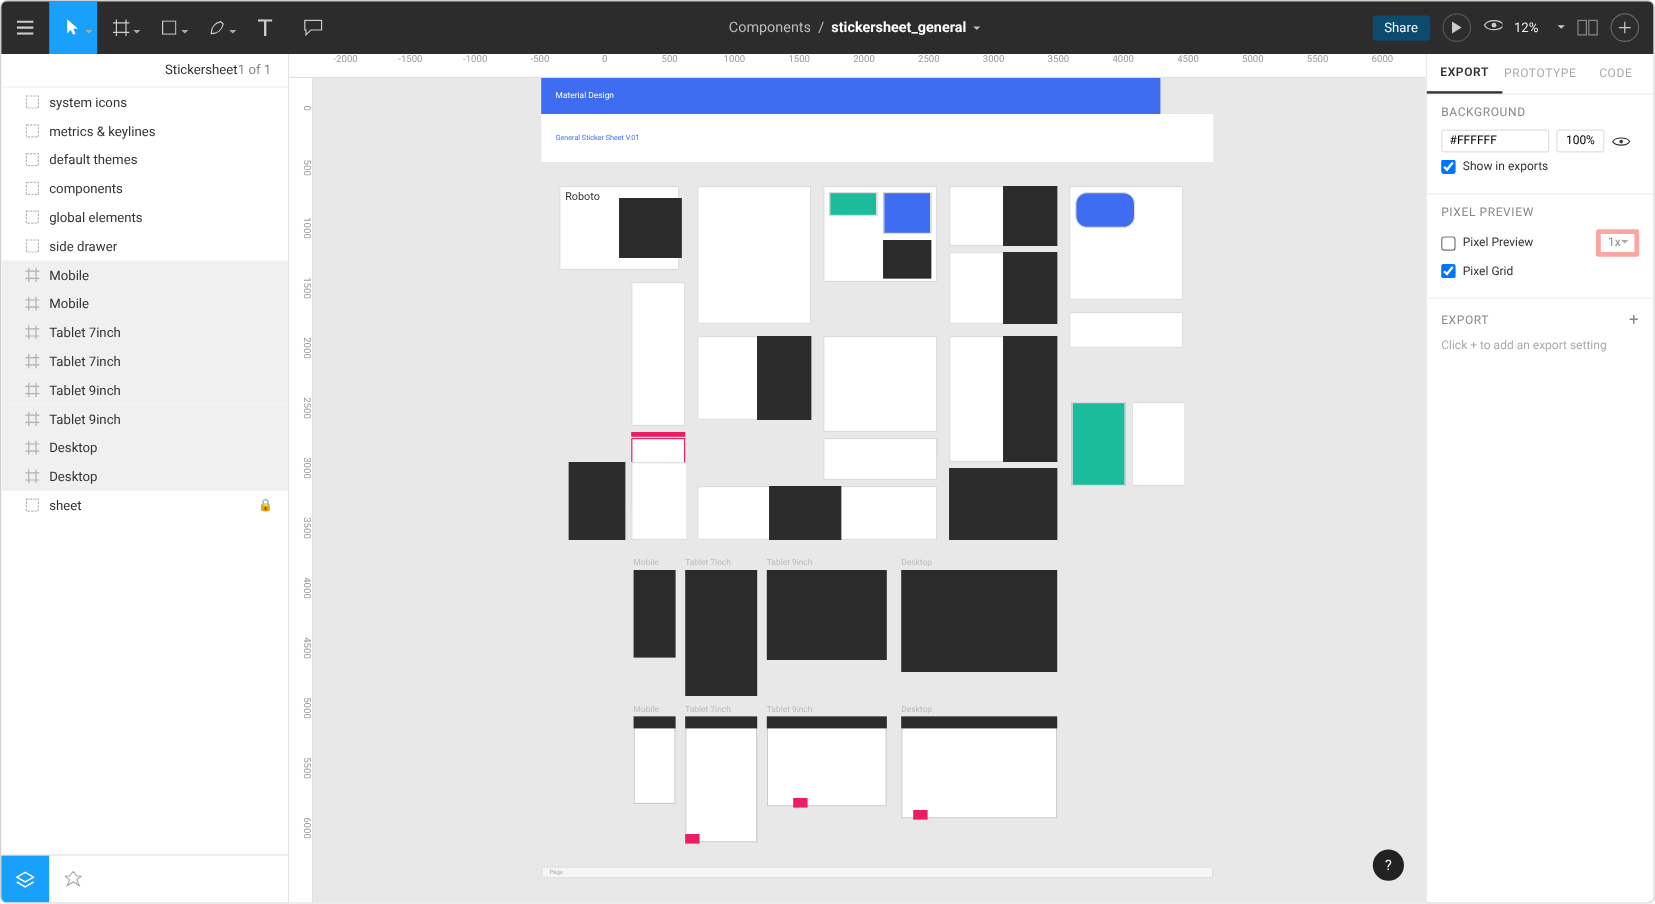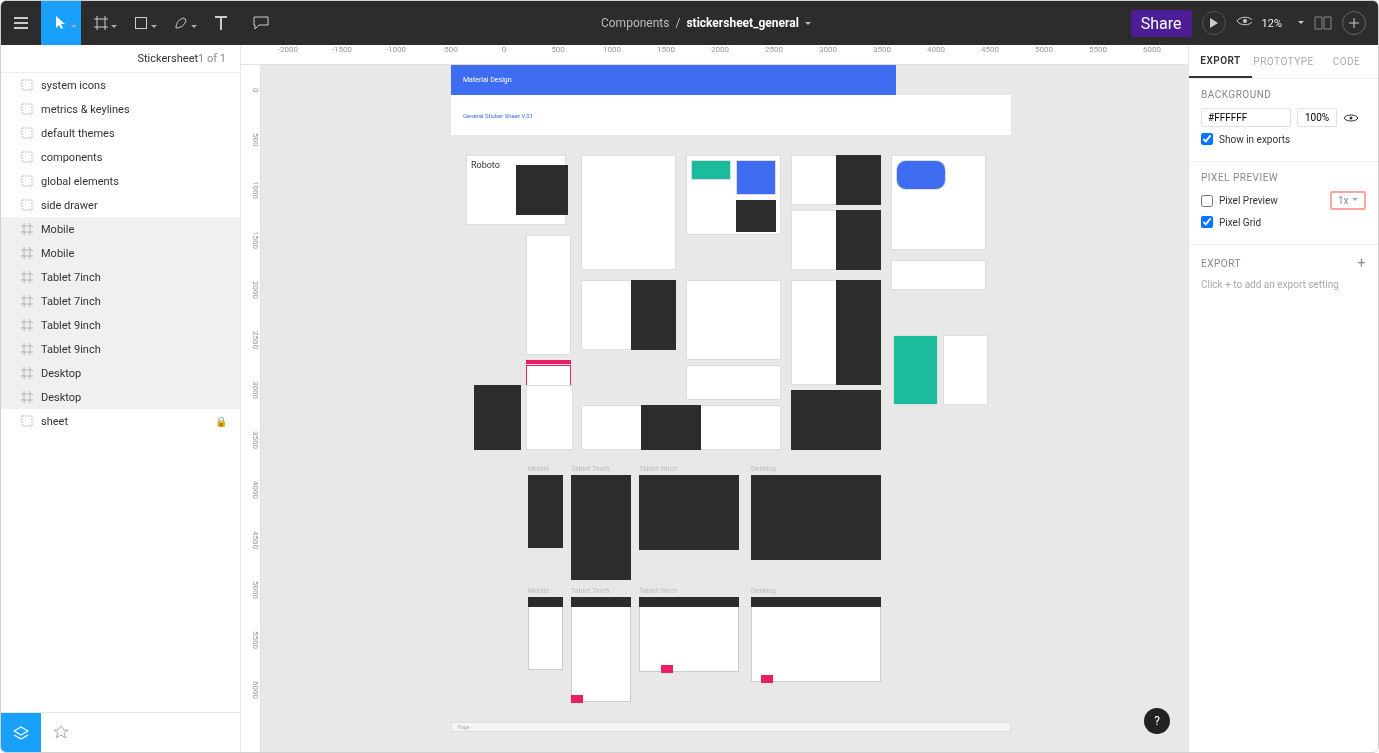--- a/index.html
+++ b/index.html
@@ -8,21 +8,21 @@
 
   
   .toolbar { height:44px; background:#2c2c2c; display:flex; align-items:center; color:#fff; }
   .toolbar .tool { width:40px; height:44px; display:flex; align-items:center; justify-content:center; cursor:pointer; position:relative; }
   .toolbar .tool.active { background:#18a0fb; }
   .tool.dropdown::after { content:""; border:3px solid transparent; border-top-color:#aaa; position:absolute; right:4px; top:24px; }
   .toolbar .breadcrumb { flex:1; display:flex; justify-content:center; align-items:center; gap:6px; font-size:12px; color:#bbb; }
   .toolbar .breadcrumb .doc { color:#fff; font-weight:700; }
   .toolbar .breadcrumb .caret { border:3px solid transparent; border-top-color:#bbb; margin-top:4px; }
   .toolbar .right { display:flex; align-items:center; gap:10px; padding-right:12px; }
-  .share-btn { background:#4c1d95; color:#fff; font-size:16px; padding:4px 10px; border:none; border-radius:3px; cursor:pointer; }
+  .share-btn { background:#0c4a6e; color:#fff; font-size:11px; padding:4px 10px; border:none; border-radius:3px; cursor:pointer; }
   .circle-btn { width:24px; height:24px; border:1px solid #555; border-radius:50%; display:flex; align-items:center; justify-content:center; cursor:pointer; color:#ccc; }
   .zoom { color:#eee; font-size:11px; display:flex; align-items:center; gap:16px; cursor:pointer; }
   .zoom .caret { border:3px solid transparent; border-top-color:#ccc; margin-top:2px; }
   .eye-ic { width:16px; height:16px; display:block; }
 
   
   .body { flex:1; display:flex; min-height:0; }
   .left-panel { width:240px; border-right:1px solid #e5e5e5; display:flex; flex-direction:column; }
   .page-row { height:28px; display:flex; align-items:center; padding:0 14px; font-size:11px; color:#333; border-bottom:1px solid #eee; justify-content:flex-end; }
   .page-row .count { color:#888; }
@@ -38,21 +38,21 @@
   
   .canvas-wrap { flex:1; position:relative; background:#f5f5f5; display:flex; flex-direction:column; }
   .ruler-h { height:20px; background:#fff; border-bottom:1px solid #e0e0e0; display:flex; font-size:8px; color:#999; overflow:hidden; position:relative; padding-left:20px; }
   .ruler-v { width:20px; background:#fff; border-right:1px solid #e0e0e0; display:flex; flex-direction:column; font-size:8px; color:#999; overflow:hidden; }
   .ruler-h span { width:54px; flex:none; text-align:center; }
   .ruler-v span { height:50px; flex:none; writing-mode:vertical-rl; text-align:center; }
   .canvas-body { flex:1; display:flex; min-height:0; }
   .canvas { flex:1; position:relative; overflow:hidden; background:#e8e8e8; }
 
   
-  .hero { position:absolute; left:190px; top:0px; width:445px; height:30px; background:#3f6df2; color:#fff; font-size:7px; display:flex; align-items:center; padding:0 12px; }
+  .hero { position:absolute; left:190px; top:0px; width:516px; height:30px; background:#3f6df2; color:#fff; font-size:7px; display:flex; align-items:center; padding:0 12px; }
   .subhero { position:absolute; left:190px; top:30px; width:560px; height:40px; background:#fff; display:flex; align-items:center; padding:0 12px; font-size:6px; color:#3f6df2; }
   .card { position:absolute; background:#fff; border:1px solid #ddd; }
   .dark { background:#2c2c2c !important; border-color:#2c2c2c;}
   .teal { background:#1abc9c !important; }
   .blue { background:#3f6df2 !important; }
   .frame-label { position:absolute; font-size:7px; color:#bbb; }
   .frame { position:absolute; background:#2c2c2c; }
   .frame.light { background:#fff; border:1px solid #ccc; }
   .pinkbar { position:absolute; height:4px; background:#e91e63; }
   .footer-strip { position:absolute; left:190px; bottom:20px; width:560px; height:10px; background:#f5f5f5; border:1px solid #ddd; font-size:5px; color:#aaa; padding:1px 6px; }
@@ -63,21 +63,21 @@
   .rtabs { display:flex; height:34px; border-bottom:1px solid #eee; }
   .rtab { flex:1; display:flex; align-items:center; justify-content:center; font-size:10px; letter-spacing:.5px; color:#aaa; cursor:pointer; }
   .rtab.active { color:#333; font-weight:600; border-bottom:2px solid #333; }
   .section { padding:10px 12px; border-bottom:1px solid #eee; }
   .section .title { font-size:10px; letter-spacing:.5px; color:#888; text-transform:uppercase; margin-bottom:8px; display:flex; justify-content:space-between; align-items:center;}
   .row { display:flex; align-items:center; gap:6px; margin-bottom:6px; }
   .row input[type=text] { border:1px solid #e0e0e0; padding:3px 6px; font-size:10px; border-radius:2px; width:90px; }
   .row input.small { width:40px; text-align:center;}
   .row label { font-size:10px; color:#333; }
   .chk { width:12px; height:12px; }
-  .select-box { border:2px solid #fca5a5; padding:2px 6px; font-size:10px; border-radius:2px; width:36px; display:flex; justify-content:space-between; align-items:center; color:#888;}
+  .select-box { border:4px solid #fca5a5; padding:2px 6px; font-size:10px; border-radius:2px; width:36px; display:flex; justify-content:space-between; align-items:center; color:#888;}
   .plus { font-size:14px; color:#888; cursor:pointer; }
   .hint { font-size:10px; color:#aaa; }
 
   svg { display:block; }
 </style>
 </head>
 <body>
 
 <div class="window">
 

